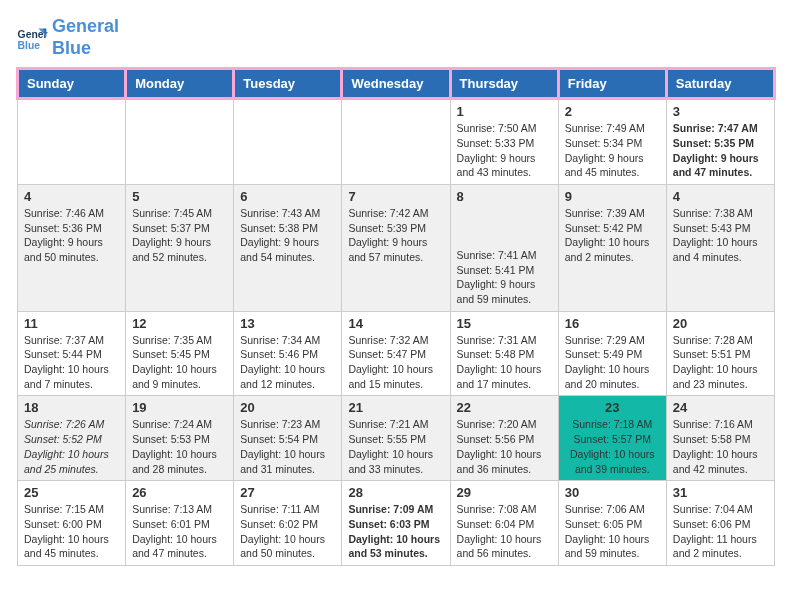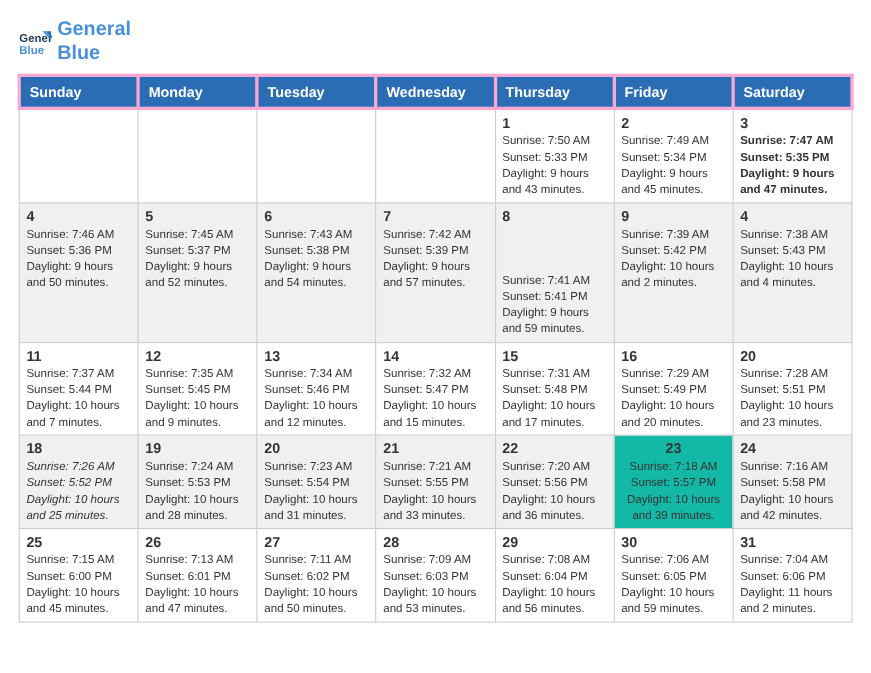--- a/index.html
+++ b/index.html
@@ -255,21 +255,21 @@
         </td>
         <td style="background: rgb(255, 255, 255);">
           <div class="day-num">27</div>
           <div class="day-info" style="white-space: pre-line;">Sunrise: 7:11 AM
 Sunset: 6:02 PM
 Daylight: 10 hours
 and 50 minutes.</div>
         </td>
         <td style="background: rgb(255, 255, 255);">
           <div class="day-num">28</div>
-          <div class="day-info" style="white-space: pre-line;">Sunrise: 7:09 AM
+          <div class="day-info" style="white-space: pre-line; font-weight: bold;">Sunrise: 7:09 AM
 Sunset: 6:03 PM
 Daylight: 10 hours
 and 53 minutes.</div>
         </td>
         <td style="background: rgb(255, 255, 255);">
           <div class="day-num">29</div>
           <div class="day-info" style="white-space: pre-line;">Sunrise: 7:08 AM
 Sunset: 6:04 PM
 Daylight: 10 hours
 and 56 minutes.</div>

